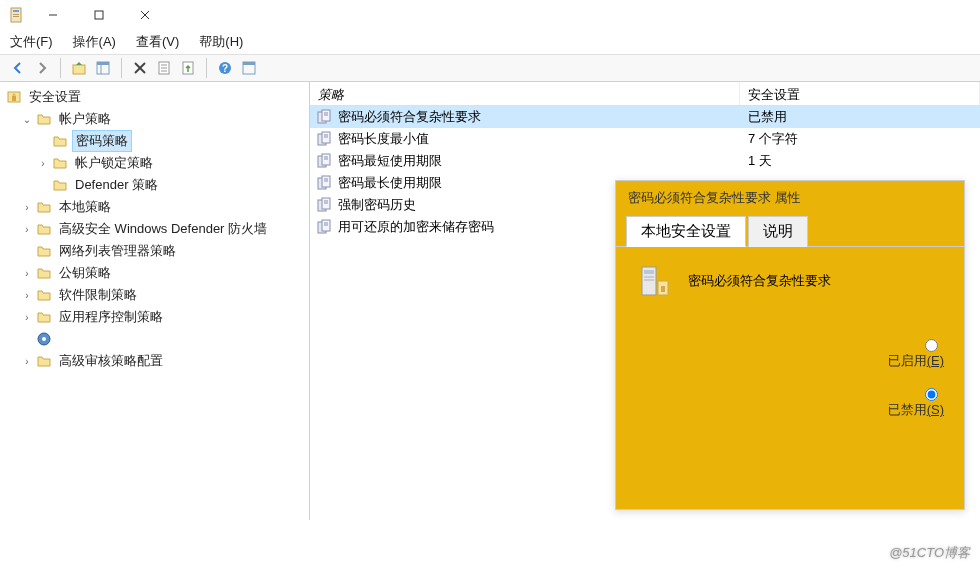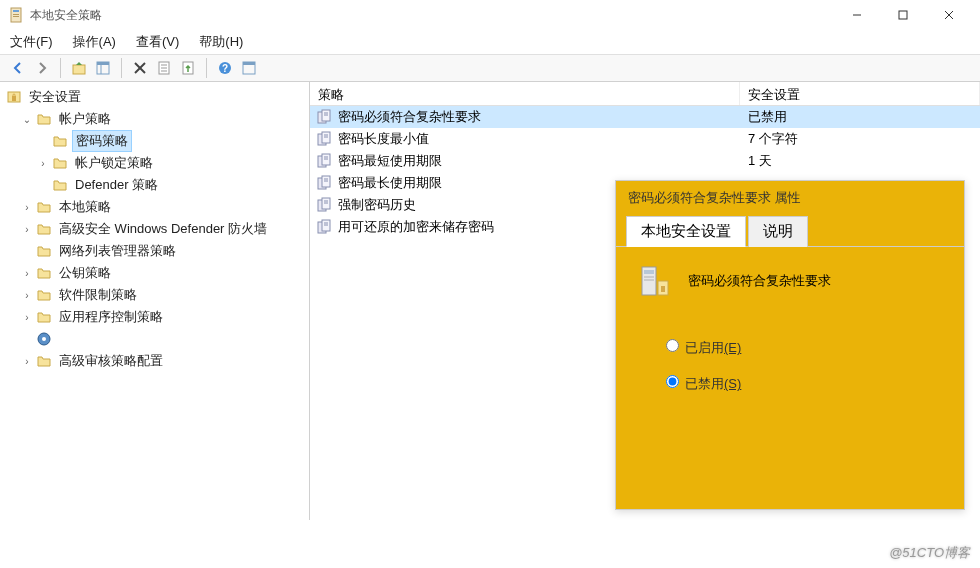--- a/index.html
+++ b/index.html
@@ -32,61 +32,60 @@
 .tree-icon { width: 16px; height: 16px; margin: 0 4px 0 2px; flex-shrink: 0; }
 .tree-label { padding: 1px 3px; }
 .tree-label.selected { background: #cce8ff; border: 1px solid #99d1ff; }
 .indent-0 { padding-left: 2px; }
 .indent-1 { padding-left: 18px; }
 .indent-2 { padding-left: 34px; }
 
 
 .list-header { height: 24px; display: flex; border-bottom: 1px solid #e0e0e0; font-size: 13px; }
 .list-header .col { padding: 4px 8px; border-right: 1px solid #eee; }
-.col-policy { width: 430px; }
+.col-policy { width: 430px; font-style: italic; }
 .col-setting { flex: 1; }
 
 
 .list-row { height: 22px; display: flex; align-items: center; font-size: 13px; }
 .list-row.selected { background: #cce8ff; }
 .list-row .cell-policy { width: 430px; display: flex; align-items: center; padding-left: 6px; }
 .list-row .cell-setting { flex: 1; padding-left: 8px; }
 .policy-icon { width: 16px; height: 16px; margin-right: 6px; flex-shrink: 0; }
 
 
 .prop-panel { position: absolute; top: 98px; left: 305px; width: 350px; height: 330px; background: #eab308; border: 1px solid #ccc; box-shadow: 0 2px 8px rgba(0,0,0,0.15); }
 .prop-title { padding: 8px 12px; font-size: 13px; color: #333; }
 .tabs { display: flex; padding: 0 10px; border-bottom: 1px solid #ccc; }
 .tab { padding: 5px 14px; font-size: 15px; border: 1px solid #ccc; border-bottom: none; background: #f0f0f0; margin-right: 2px; position: relative; top: 1px; }
 .tab.active { background: #fff; border-bottom: 1px solid #fff; }
 .prop-body { padding: 16px 20px; }
 .prop-header { display: flex; align-items: center; margin-bottom: 40px; }
 .prop-big-icon { width: 36px; height: 36px; margin-right: 16px; }
 .prop-name { font-size: 13px; }
 .radio-group { margin-left: 30px; }
-.radio-item { display: flex; align-items: flex-start; font-size: 13px; margin-bottom: 18px; color: #333; }
+.radio-item { display: flex; align-items: flex-end; font-size: 13px; margin-bottom: 18px; color: #333; flex-direction: column; }
 .radio-item input { margin-right: 6px; }
 .hotkey { text-decoration: underline; }
 
 
 .watermark { position: absolute; right: 10px; bottom: 6px; font-size: 13px; color: #999; font-style: italic; text-shadow: 0 0 3px rgba(0,0,0,0.3); }
 </style>
 </head>
 <body>
 
 <div class="titlebar">
   <span class="app-icon">
     <svg viewBox="0 0 16 16">
         <rect x="3" y="1" width="10" height="14" fill="#f3e6c4" stroke="#b89b5e"></rect>
         <rect x="5" y="3" width="6" height="2" fill="#6aa0d8"></rect>
         <rect x="5" y="7" width="6" height="1" fill="#b89b5e"></rect>
         <rect x="5" y="9" width="6" height="1" fill="#b89b5e"></rect>
       </svg>
   </span>
-  <span class="title">本地安全策略</span>
   <div class="win-btn">
       <svg viewBox="0 0 10 10">
         <line x1="1" y1="5" x2="9" y2="5" stroke="#333" stroke-width="1"></line>
       </svg>
     </div>
   <div class="win-btn">
       <svg viewBox="0 0 10 10">
         <rect x="1" y="1" width="8" height="8" fill="none" stroke="#333" stroke-width="1"></rect>
       </svg>
     </div>

